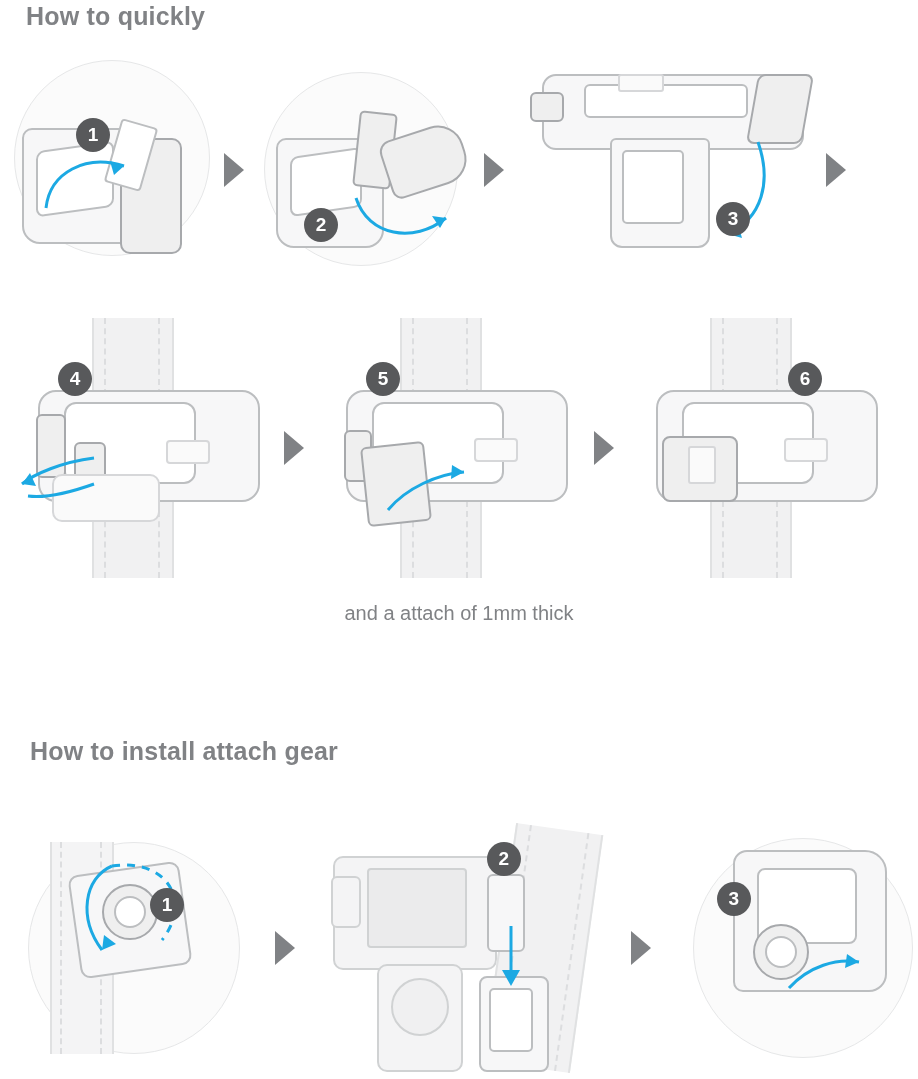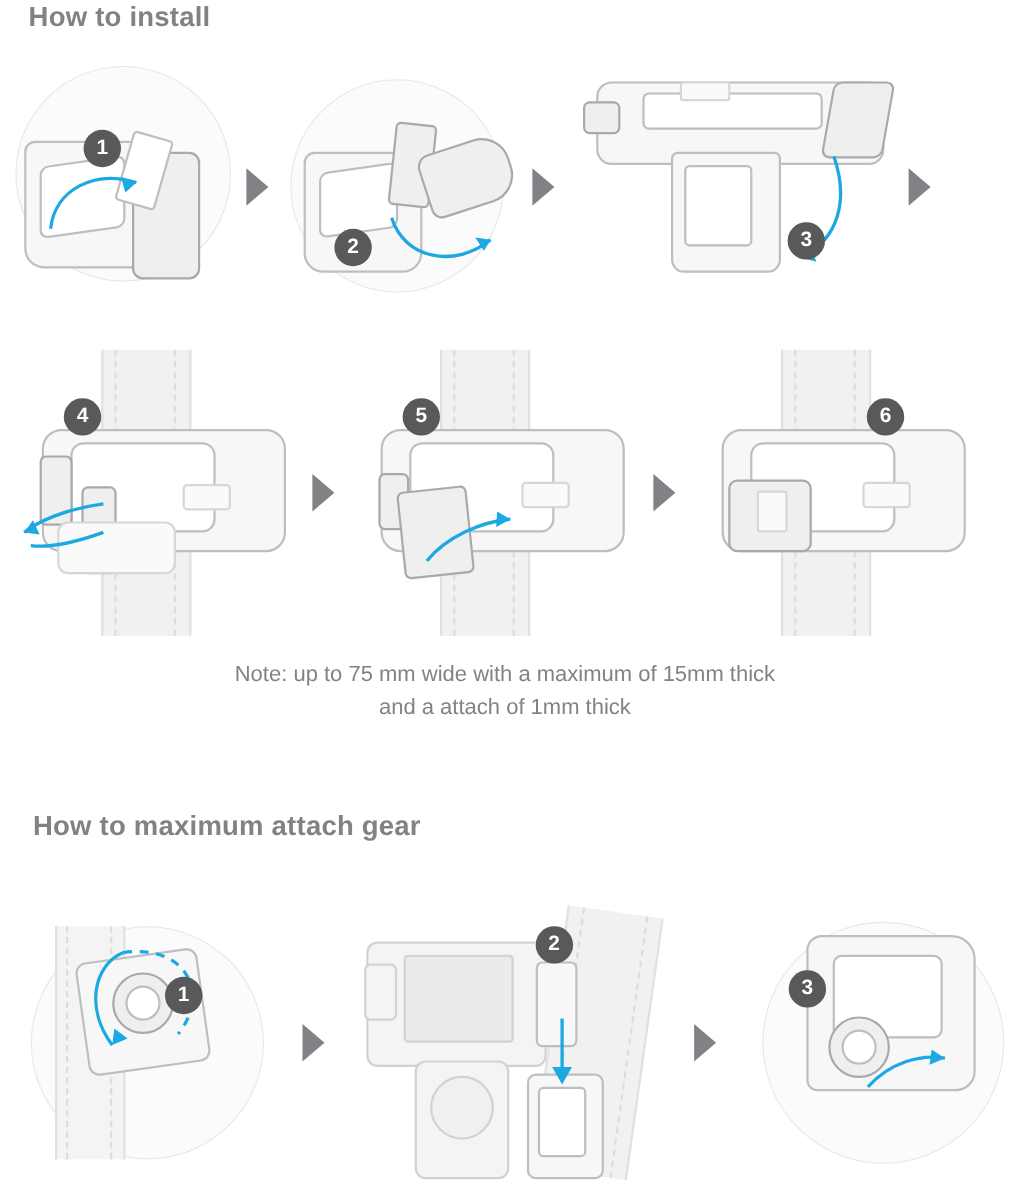--- a/index.html
+++ b/index.html
@@ -133,21 +133,21 @@
     border: 2px solid #d0d2d3;
     background: #f4f4f5;
     border-radius: 8px;
   }
 </style>
 </head>
 <body>
 
 <div class="page">
 
-  <h1 class="section-title" id="title-install">How to install</h1>
+  <h1 class="section-title" id="title-install">How to quickly</h1>
 
   <div class="row" id="row-1" style="left:8px; top:50px; width:902px; height:240px;">
 
     <div class="panel" style="width:200px; height:240px;">
       <div class="plate" style="left:6px; top:10px; width:194px; height:194px;"></div>
 
       <div class="part" style="left:14px; top:78px; width:118px; height:112px; border-radius:10px 10px 18px 18px;"></div>
       <div class="part white" style="left:28px; top:96px; width:74px; height:62px; border-radius:8px; transform:skewY(-8deg);"></div>
       <div class="part dark" style="left:112px; top:88px; width:58px; height:112px; border-radius:10px;"></div>
 
@@ -258,25 +258,24 @@
       <div class="part" style="left:28px; top:72px; width:218px; height:108px; border-radius:18px;"></div>
       <div class="part white" style="left:54px; top:84px; width:128px; height:78px; border-radius:12px;"></div>
       <div class="part dark" style="left:34px; top:118px; width:72px; height:62px; border-radius:8px;"></div>
       <div class="part soft" style="left:60px; top:128px; width:24px; height:34px; border-radius:3px;"></div>
       <div class="part soft" style="left:156px; top:120px; width:40px; height:20px; border-radius:4px;"></div>
       <div class="badge" style="left:160px; top:44px;">6</div>
     </div>
   </div>
 
   <div id="note">
-    <div>Note: up to 75 mm wide with a maximum of 15mm thick</div>
     <div>and a attach of 1mm thick</div>
   </div>
 
-  <h1 class="section-title" id="title-attach">How to maximum attach gear</h1>
+  <h1 class="section-title" id="title-attach">How to install attach gear</h1>
 
   <div class="row" id="row-3" style="left:10px; top:828px; width:900px; height:240px;">
 
     <div class="panel" style="width:250px; height:240px;">
       <div class="plate" style="left:18px; top:14px; width:210px; height:210px;"></div>
       <div class="strap" style="left:40px; top:14px; width:60px; height:212px; background:#f4f4f5;">
         <div class="stitch" style="left:8px;"></div>
         <div class="stitch" style="left:48px;"></div>
       </div>
       <div class="part" style="left:64px; top:40px; width:108px; height:100px; border-radius:10px; transform:rotate(-8deg);"></div>

